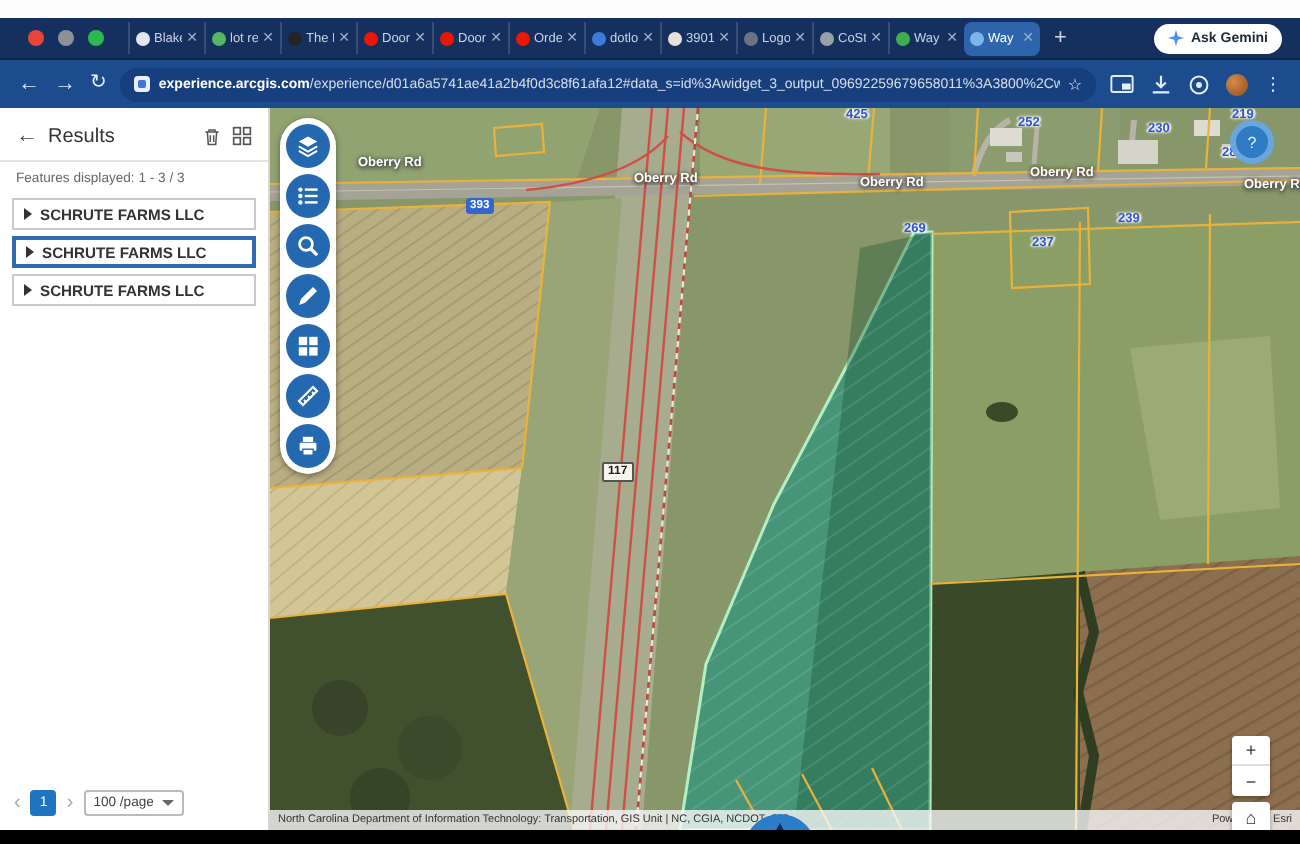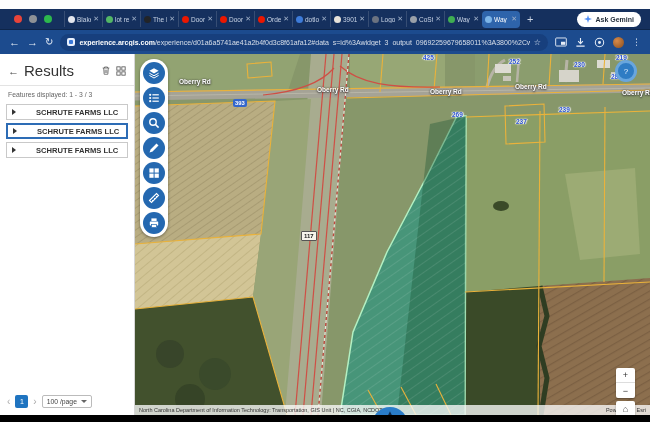--- a/index.html
+++ b/index.html
@@ -47,26 +47,26 @@
     background:radial-gradient(circle at 35% 35%, #d78a4a, #8a4e1e); }
   .kebab { color:#e6edf7; font-size:9px; }
 
   
   .content { position:absolute; top:54px; left:0; right:0; height:361px; display:flex; background:#fff; }
 
   
   .panel { position:relative; width:135px; background:#fff; border-right:1px solid #d7d7d7; flex:0 0 auto; }
   .panel-head { display:flex; align-items:center; gap:5px; padding:8px 8px 6px 8px; }
   .back { font-size:11px; color:#444; }
-  .panel-title { font-size:15px; color:#333; flex:1; }
+  .panel-title { font-size:10px; color:#333; flex:1; }
   .phicons { display:flex; gap:5px; align-items:center; }
   .panel-div { border-top:1px solid #e3e3e3; }
   .feat { font-size:6.8px; color:#666; padding:5px 8px 3px 8px; }
   .ritem { margin:3px 6px; height:16px; border:1px solid #c9c9c9; background:#fff;
-    display:flex; align-items:center; gap:20px; padding:0 5px; cursor:pointer; }
+    display:flex; align-items:center; gap:4px; padding:0 5px; cursor:pointer; }
   .ritem.selected { border:2px solid #2d6cb5; }
   .caret { width:0; height:0; border-left:4px solid #333; border-top:3px solid transparent;
     border-bottom:3px solid transparent; flex:0 0 auto; }
   .ritem .ritem-label { font-size:7.6px; font-weight:bold; color:#333; white-space:nowrap; overflow:hidden; }
   .pager { position:absolute; left:7px; bottom:7px; display:flex; align-items:center; gap:5px; }
   .pgarrow { color:#aaa; font-size:10px; }
   .pgnum { width:13px; height:13px; background:#1f74c0; color:#fff; font-size:7px;
     display:flex; align-items:center; justify-content:center; border-radius:2px; }
   .pgsize { border:1px solid #bbb; border-radius:2px; font-size:6.8px; color:#444;
     height:13px; display:flex; align-items:center; gap:4px; padding:0 4px; }

